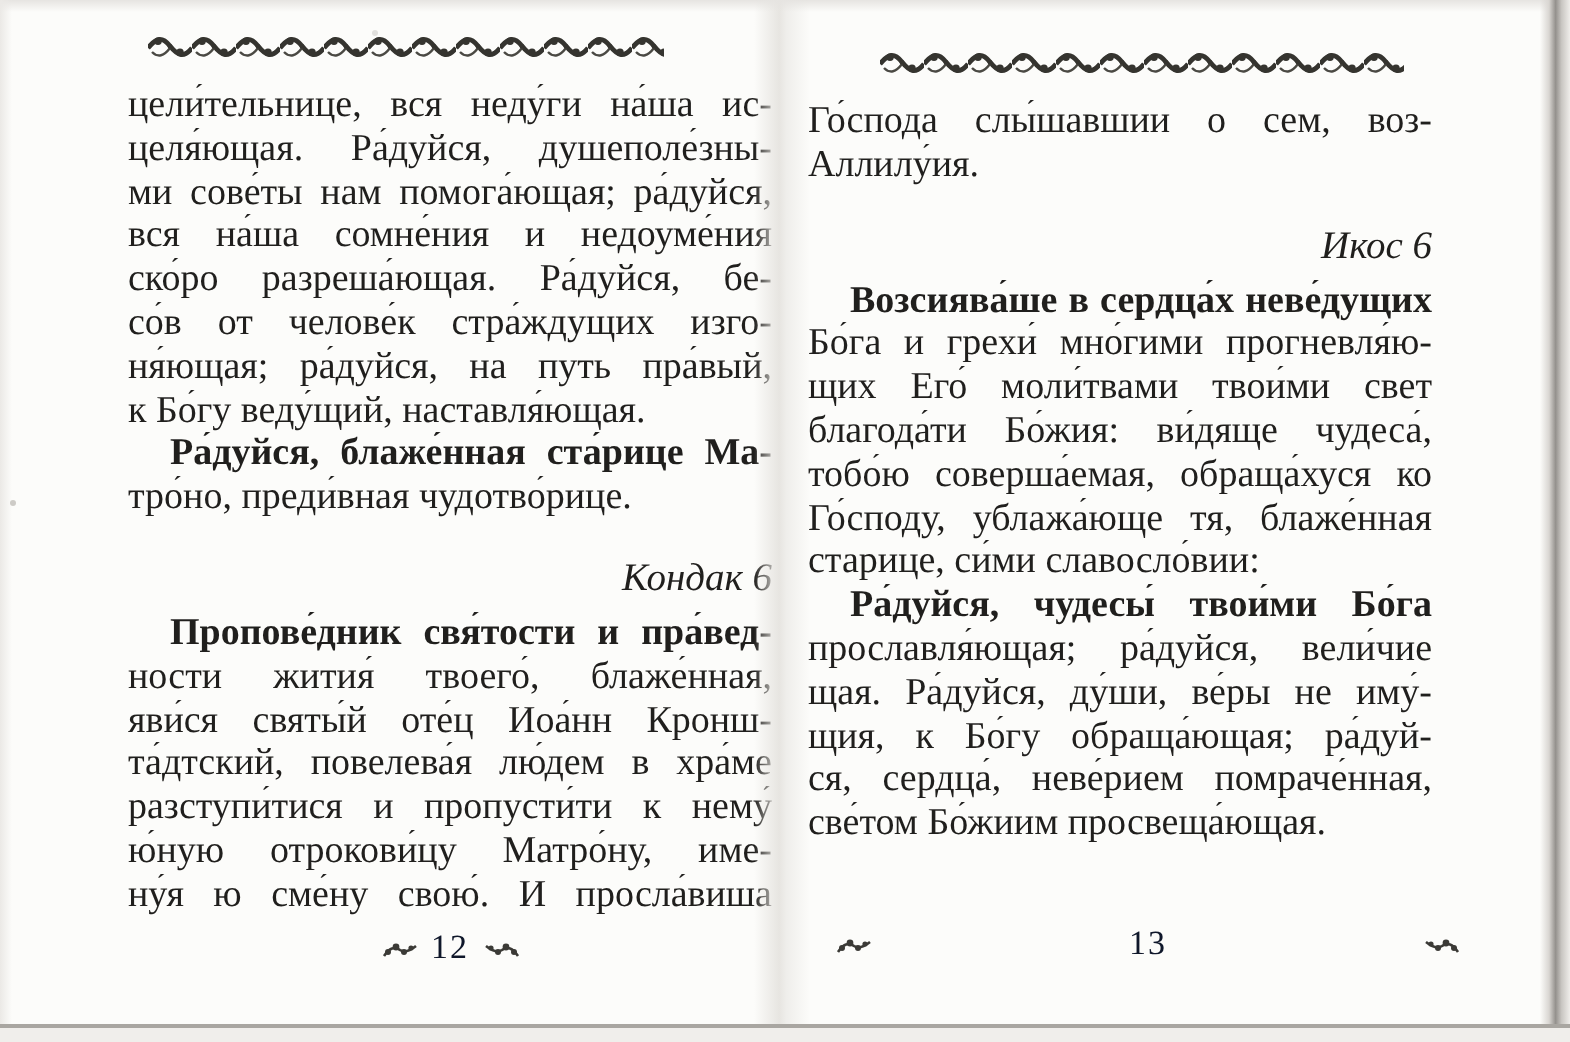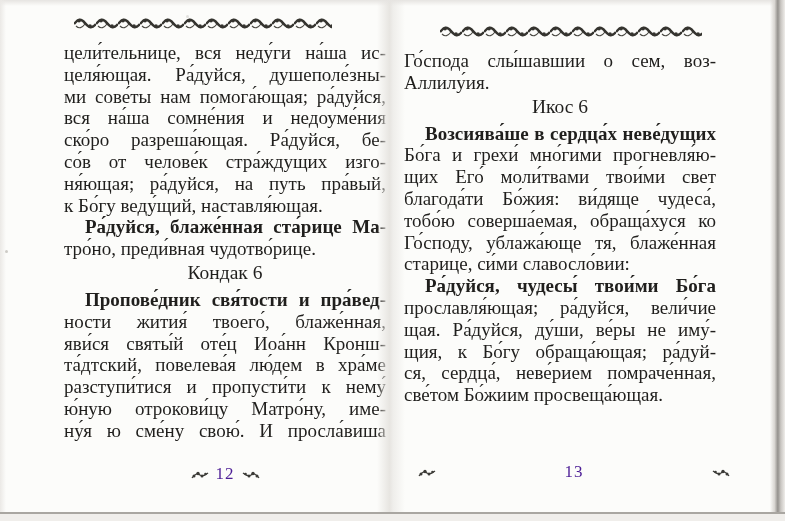--- a/index.html
+++ b/index.html
@@ -38,28 +38,28 @@
   .page-right .textblock { left:12px; top:50px; width:312px; }
 
   .ln {
     height:21.8px; line-height:21.8px;
     font-size:19px; color:#201f1d;
     white-space:normal; overflow:hidden;
   }
   .just { text-align:justify; text-align-last:justify; }
   .indent { padding-left:21px;font-weight:bold; }
   .heading {
-    height:22px; line-height:22px; margin:2px 0 5px;
-    font-size:19.5px; text-align:center;
+    height:22px; line-height:22px; margin:19px 0 5px;
+    font-size:19.5px; font-style:italic; text-align:right;
     color:#201f1d;
   }
 
   .footer {
     position:absolute; display:flex; align-items:center; justify-content:center;
-    gap:7px; font-size:17px; color:#4c1d95;
+    gap:7px; font-size:17px; color:#0f172a;
   }
   .page-left  .footer { left:64px; width:322px; top:464px; }
   .page-right .footer { left:26px; width:312px; top:462px;justify-content:space-between; }
   .flourish { display:block; }
   .flourish.mirror { transform:scaleX(-1); }
   .pagenum { letter-spacing:1px; }
 </style>
 </head>
 <body>
 

